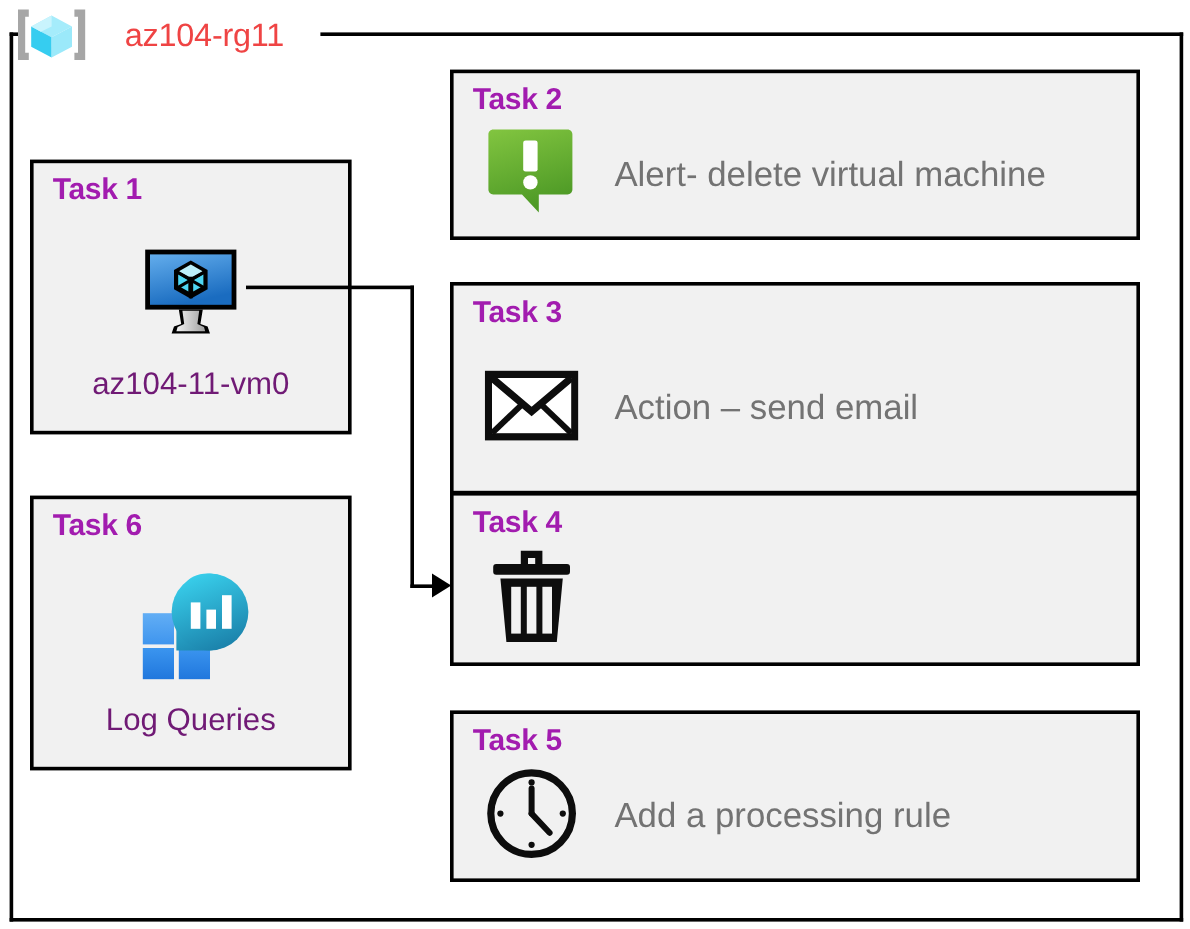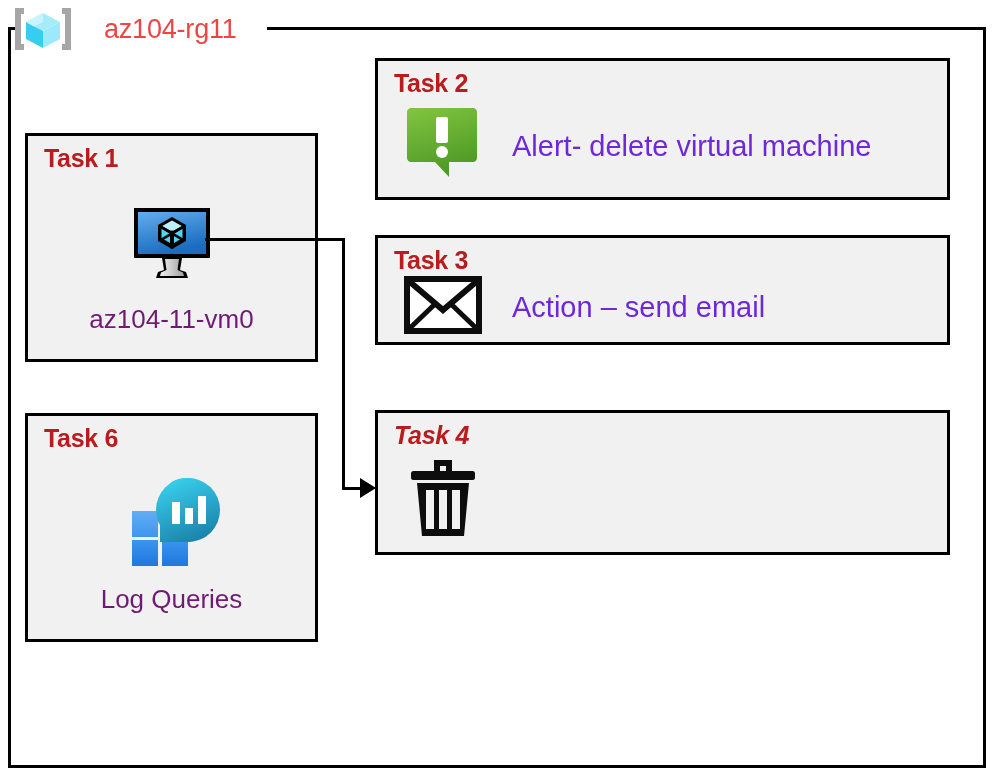--- a/index.html
+++ b/index.html
@@ -63,26 +63,26 @@
   .card {
     position: absolute;
     background: #f1f1f1;
     border: 3px solid #000000;
   }
   .card-title {
     position: absolute;
     left: 16px; top: 8px;
     font-size: 25px;
     font-weight: bold;
-    color: #b91c1c;
+    color: #a21caf;
     letter-spacing: -0.3px;
   }
 
   
-  .card-left { left: 25px; width: 293px; height: 229px; }
+  .card-left { left: 25px; width: 268px; height: 229px; }
   .card-left .icon-wrap {
     position: absolute;
     left: 0; right: 0; top: 62px;
     height: 92px;
     display: flex; align-items: center; justify-content: center;
   }
   .card-left .caption {
     position: absolute;
     left: 0; right: 0; bottom: 24px;
     text-align: center;
@@ -99,21 +99,21 @@
     align-items: center;
   }
   .card-right .icon-slot {
     width: 86px; height: 78px;
     flex: 0 0 86px;
     display: flex; align-items: center; justify-content: center;
   }
   .card-right .label {
     margin-left: 26px;
     font-size: 29px;
-    color: #6d28d9;
+    color: #737373;
     white-space: nowrap;
   }
 
   
   .conn { position: absolute; background: #000000; }
   .conn-h1 { left: 205px; top: 238px; width: 140px; height: 3px; }
   .conn-v  { left: 342px; top: 238px; width: 3px;  height: 252px; }
   .conn-h2 { left: 342px; top: 487px; width: 22px; height: 3px; }
   .conn-arrow {
     position: absolute;
@@ -244,38 +244,38 @@
             <path d="M4 5 C4 2.8 5.8 1 8 1 L70 1 C72.2 1 74 2.8 74 5 L74 51 C74 53.2 72.2 55 70 55 L46 55 L46 70 L32 55 L8 55 C5.8 55 4 53.2 4 51 Z" fill="url(#alertG)"></path>
             <rect x="33" y="10" width="12" height="26" rx="2" fill="#ffffff"></rect>
             <circle cx="39" cy="45" r="6" fill="#ffffff"></circle>
           </svg>
         </span>
       </div>
       <div class="label">Alert- delete virtual machine</div>
     </div>
   </div>
 
-  <div class="card card-right" style="top:235px; height:110px;">
+  <div class="card card-right" style="top:235px; height:177px;">
     <div class="card-title">Task 3</div>
     <div class="row">
       <div class="icon-slot">
         <span>
           <svg width="78" height="62" viewBox="0 0 78 62" xmlns="http://www.w3.org/2000/svg">
             <rect x="3" y="5" width="72" height="52" fill="#ffffff" stroke="#0d0d0d" stroke-width="6"></rect>
             <path d="M6 8 L39 36 L72 8" fill="none" stroke="#0d0d0d" stroke-width="6"></path>
             <path d="M6 54 L30 31" fill="none" stroke="#0d0d0d" stroke-width="5"></path>
             <path d="M72 54 L48 31" fill="none" stroke="#0d0d0d" stroke-width="5"></path>
           </svg>
         </span>
       </div>
       <div class="label">Action – send email</div>
     </div>
   </div>
 
-  <div class="card card-right" style="top:410px; height:145px;font-style:italic;">
+  <div class="card card-right" style="top:410px; height:145px;">
     <div class="card-title">Task 4</div>
     <div class="row">
       <div class="icon-slot">
         <span>
           <svg width="70" height="82" viewBox="0 0 70 82" xmlns="http://www.w3.org/2000/svg">
 
             <path d="M26 3 L44 3 L44 14 L38 14 L38 9 L32 9 L32 14 L26 14 Z" fill="#0d0d0d"></path>
 
             <rect x="3" y="14" width="64" height="9" rx="2.5" fill="#0d0d0d"></rect>
 
@@ -283,19 +283,40 @@
 
             <rect x="18" y="33" width="8" height="39" fill="#f1f1f1"></rect>
             <rect x="31" y="33" width="8" height="39" fill="#f1f1f1"></rect>
             <rect x="44" y="33" width="8" height="39" fill="#f1f1f1"></rect>
           </svg>
         </span>
       </div>
     </div>
   </div>
 
+  <div class="card card-right" style="top:592px; height:143px;">
+    <div class="card-title">Task 5</div>
+    <div class="row">
+      <div class="icon-slot">
+        <span>
+          <svg width="80" height="80" viewBox="0 0 80 80" xmlns="http://www.w3.org/2000/svg">
+            <circle cx="40" cy="40" r="34" fill="none" stroke="#0d0d0d" stroke-width="6"></circle>
+
+            <circle cx="40" cy="14" r="2.6" fill="#0d0d0d"></circle>
+            <circle cx="66" cy="40" r="2.6" fill="#0d0d0d"></circle>
+            <circle cx="40" cy="66" r="2.6" fill="#0d0d0d"></circle>
+            <circle cx="14" cy="40" r="2.6" fill="#0d0d0d"></circle>
+
+            <path d="M40 40 L40 19" stroke="#0d0d0d" stroke-width="5" stroke-linecap="round" fill="none"></path>
+            <path d="M40 40 L55 56" stroke="#0d0d0d" stroke-width="5" stroke-linecap="round" fill="none"></path>
+          </svg>
+        </span>
+      </div>
+      <div class="label">Add a processing rule</div>
+    </div>
+  </div>
 
   <div class="conn conn-h1"></div>
   <div class="conn conn-v"></div>
   <div class="conn conn-h2"></div>
   <div class="conn-arrow"></div>
 
 </div>
 
 </body></html>

